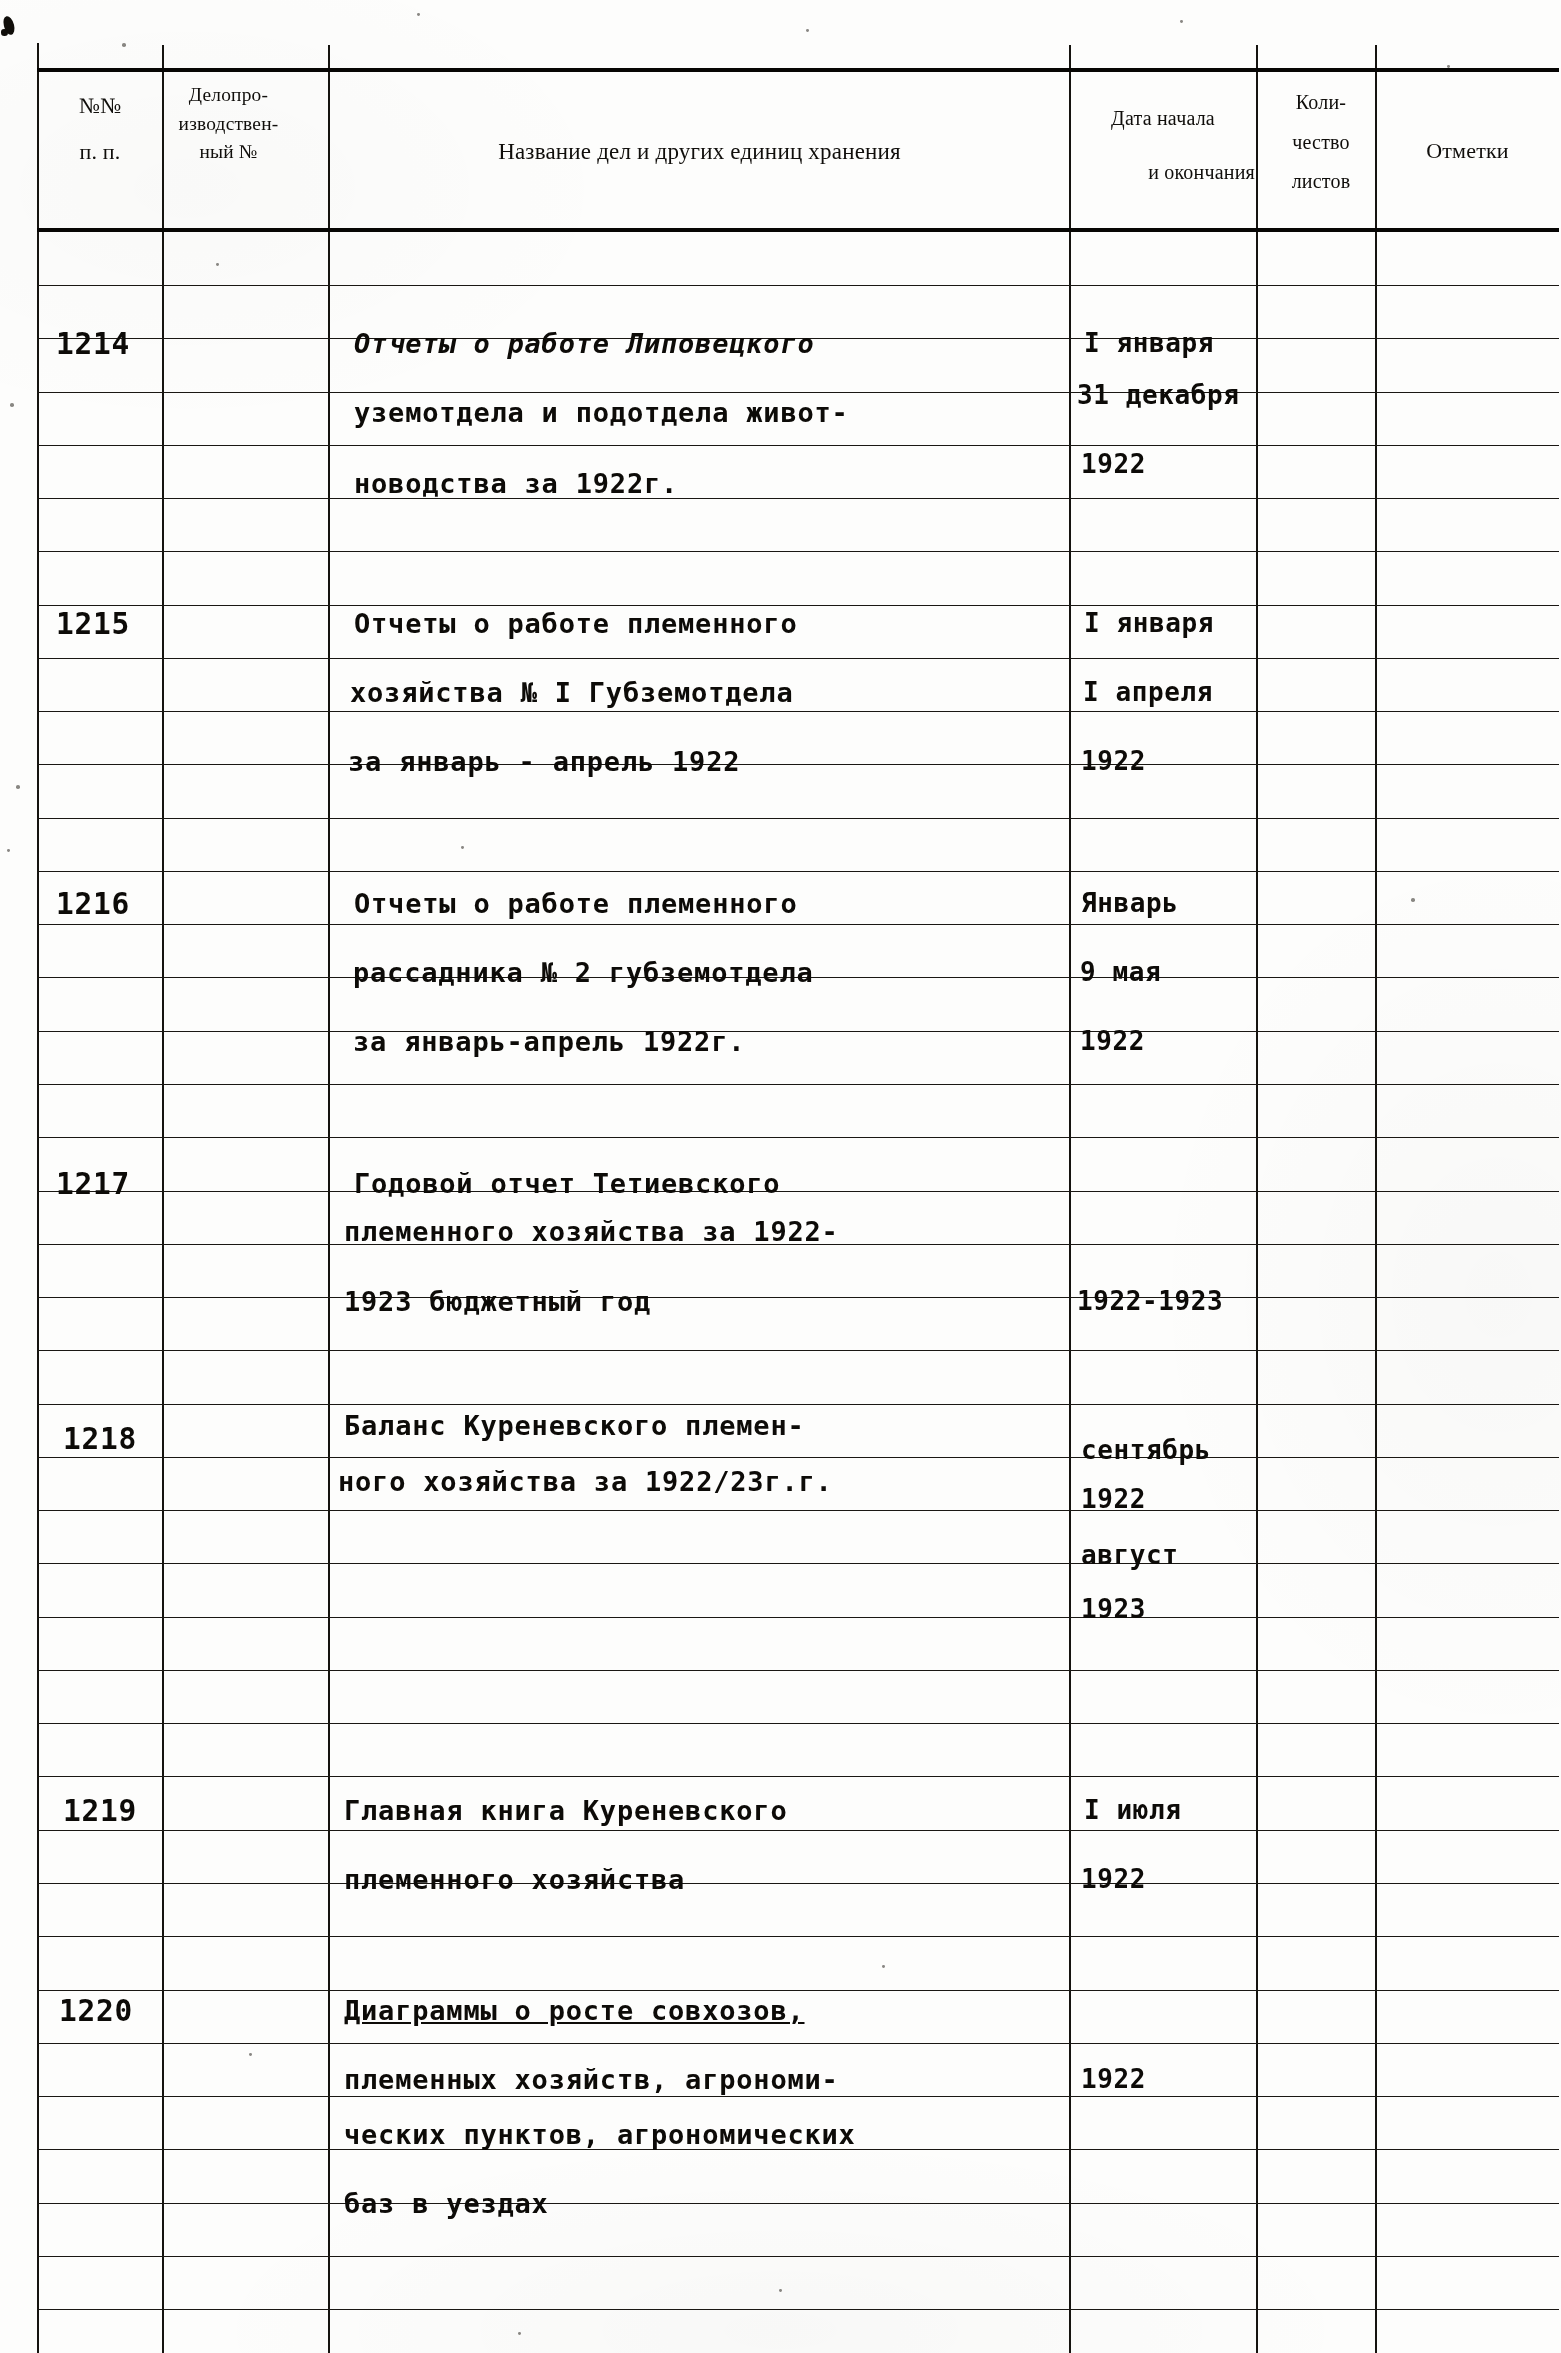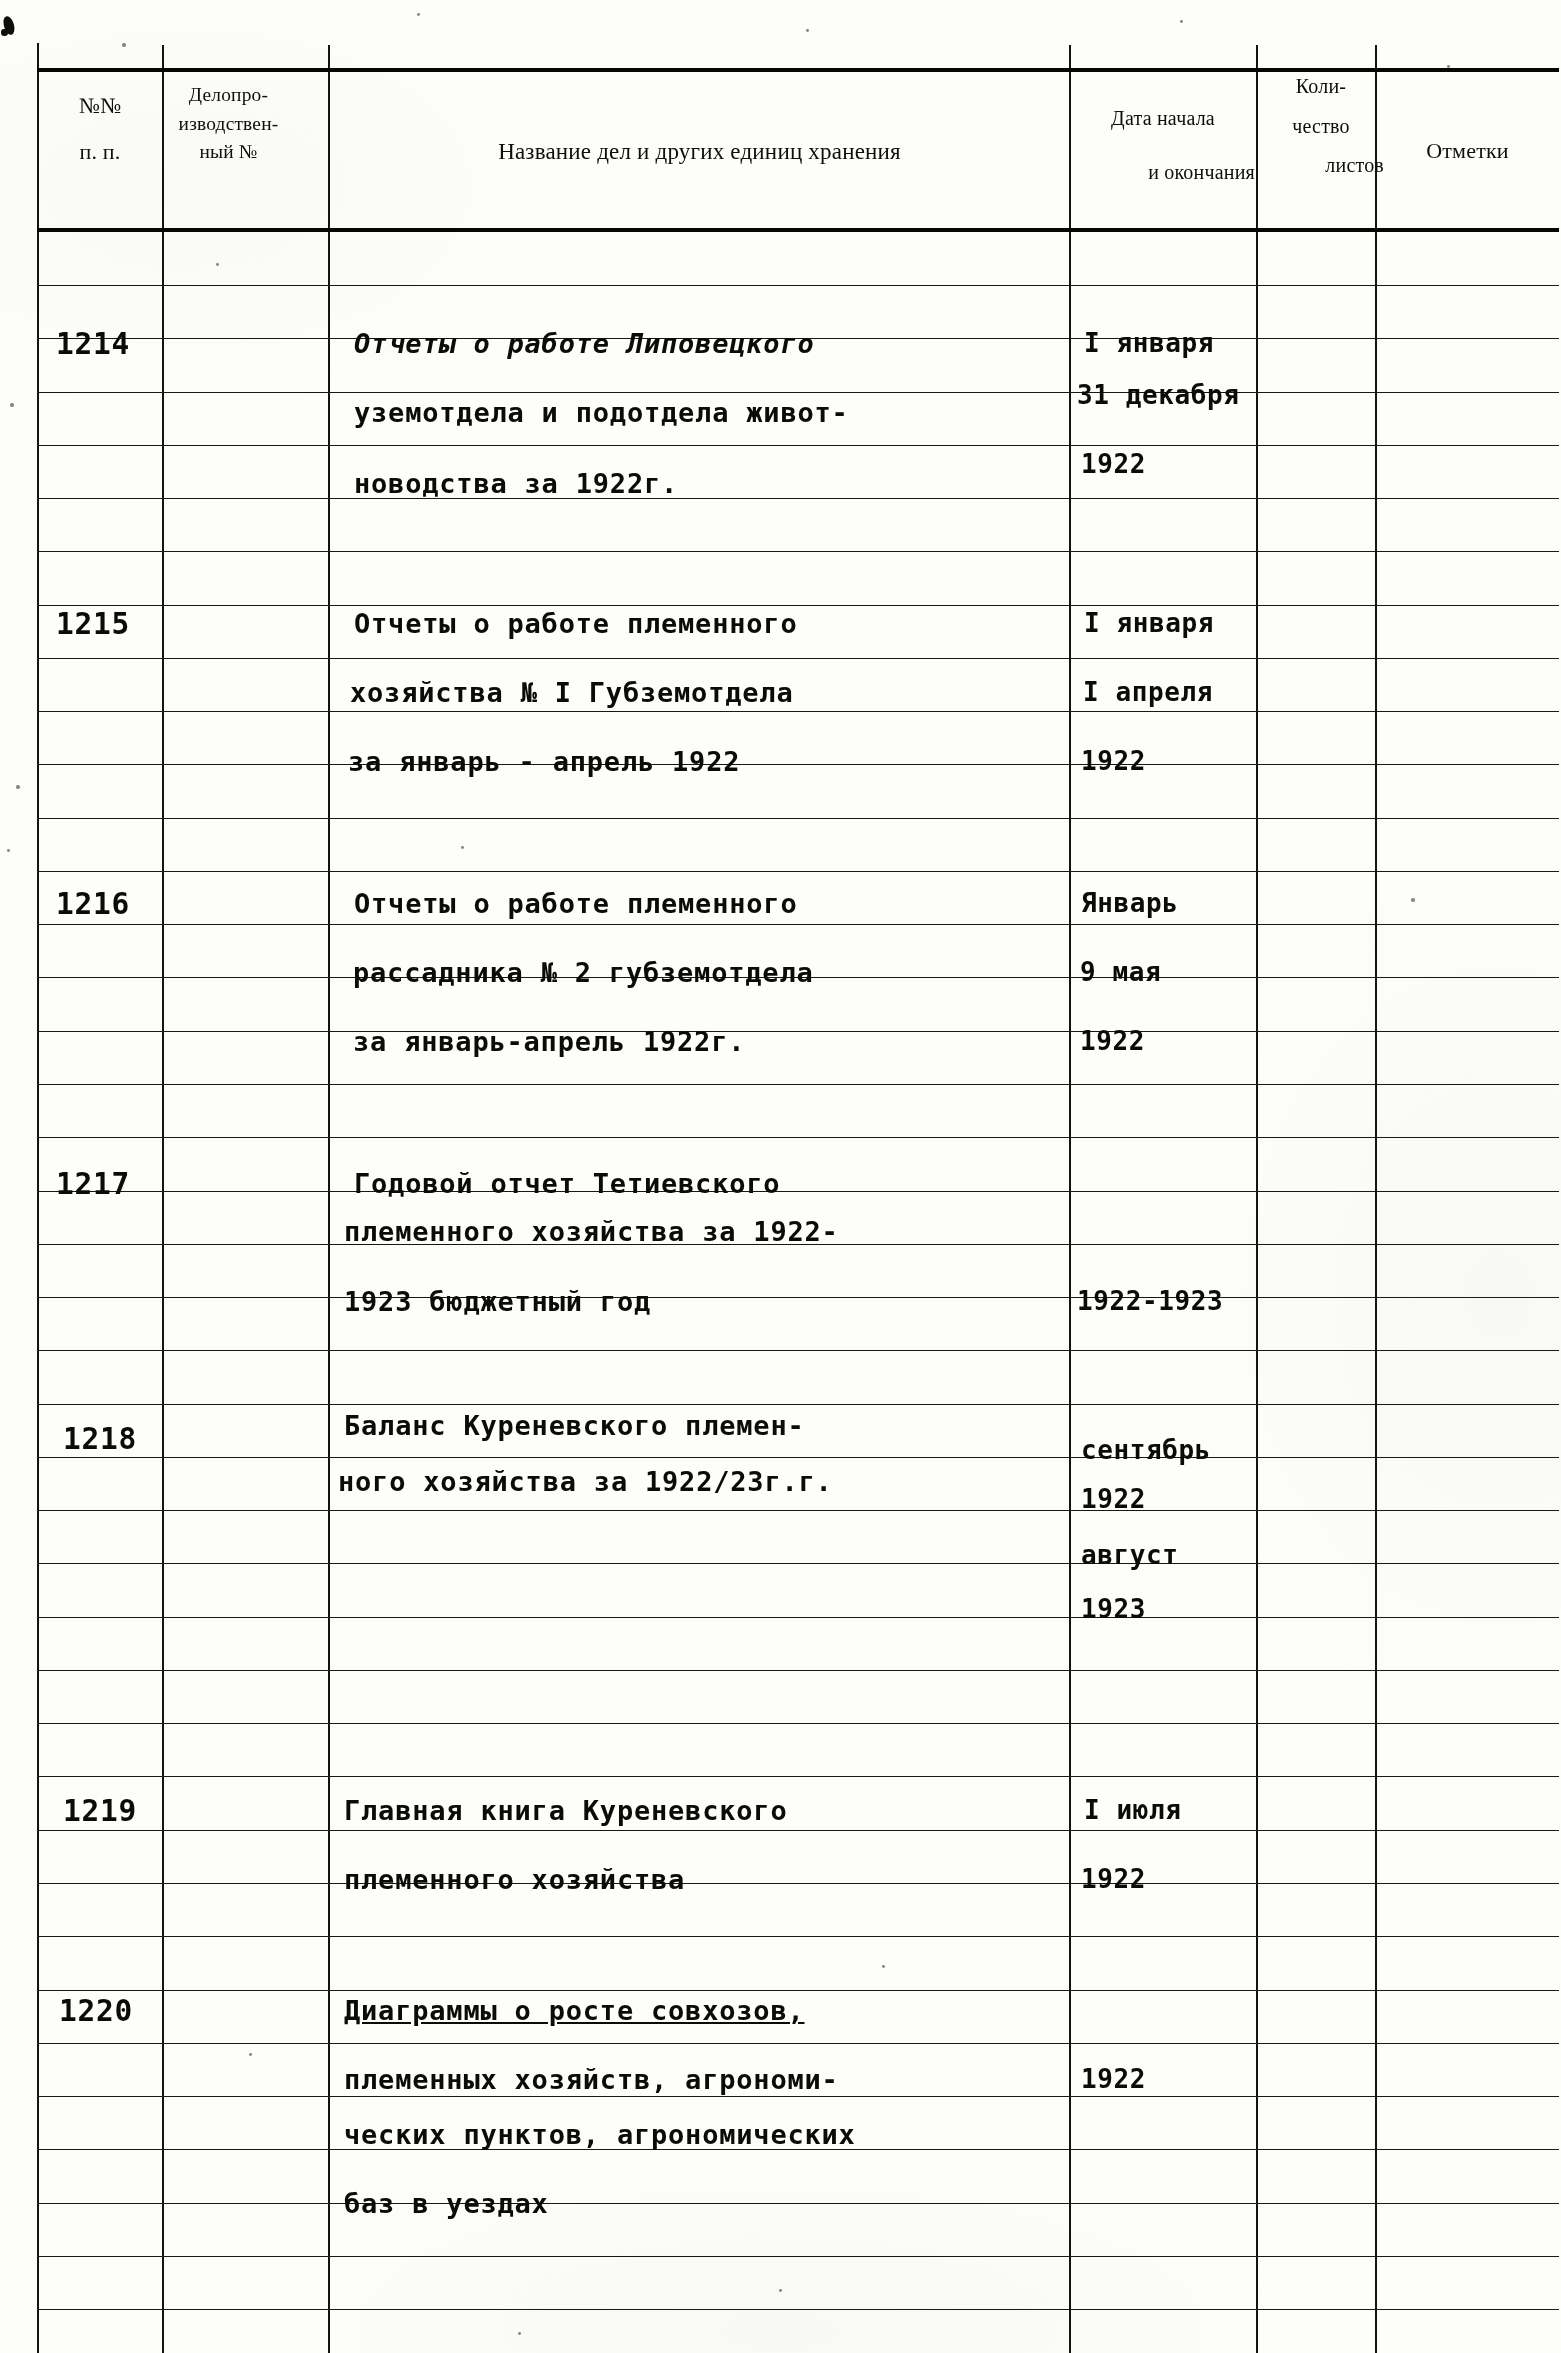--- a/index.html
+++ b/index.html
@@ -132,24 +132,24 @@
 
     <div class="col-head" style="left:330px; top:135px; width:739px; font-size:23px;">
       <span class="ln">Название дел и других единиц хранения</span>
     </div>
 
     <div class="col-head" style="left:1071px; top:104px; width:184px; font-size:20px;">
       <span class="ln">Дата начала</span>
       <span class="ln" style="margin-top:24.5px;text-align:right;">и окончания</span>
     </div>
 
-    <div class="col-head" style="left:1258px; top:72px; width:126px; font-size:20px;">
+    <div class="col-head" style="left:1258px; top:88px; width:126px; font-size:20px;">
       <span class="ln">Коли-</span>
       <span class="ln" style="margin-top:10px;">чество</span>
-      <span class="ln" style="margin-top:10px;text-align:right;">листов</span>
+      <span class="ln" style="margin-top:10px;">листов</span>
     </div>
 
     <div class="col-head" style="left:1377px; top:135px; width:181px; font-size:22px;text-align:center;">
       <span class="ln">Отметки</span>
     </div>
   </div>
 
   <div class="hline" style="left:37px; top:285px;  width:1522px;"></div>
   <div class="hline" style="left:37px; top:338px;  width:1522px;"></div>
   <div class="hline" style="left:37px; top:392px;  width:1522px;"></div>

